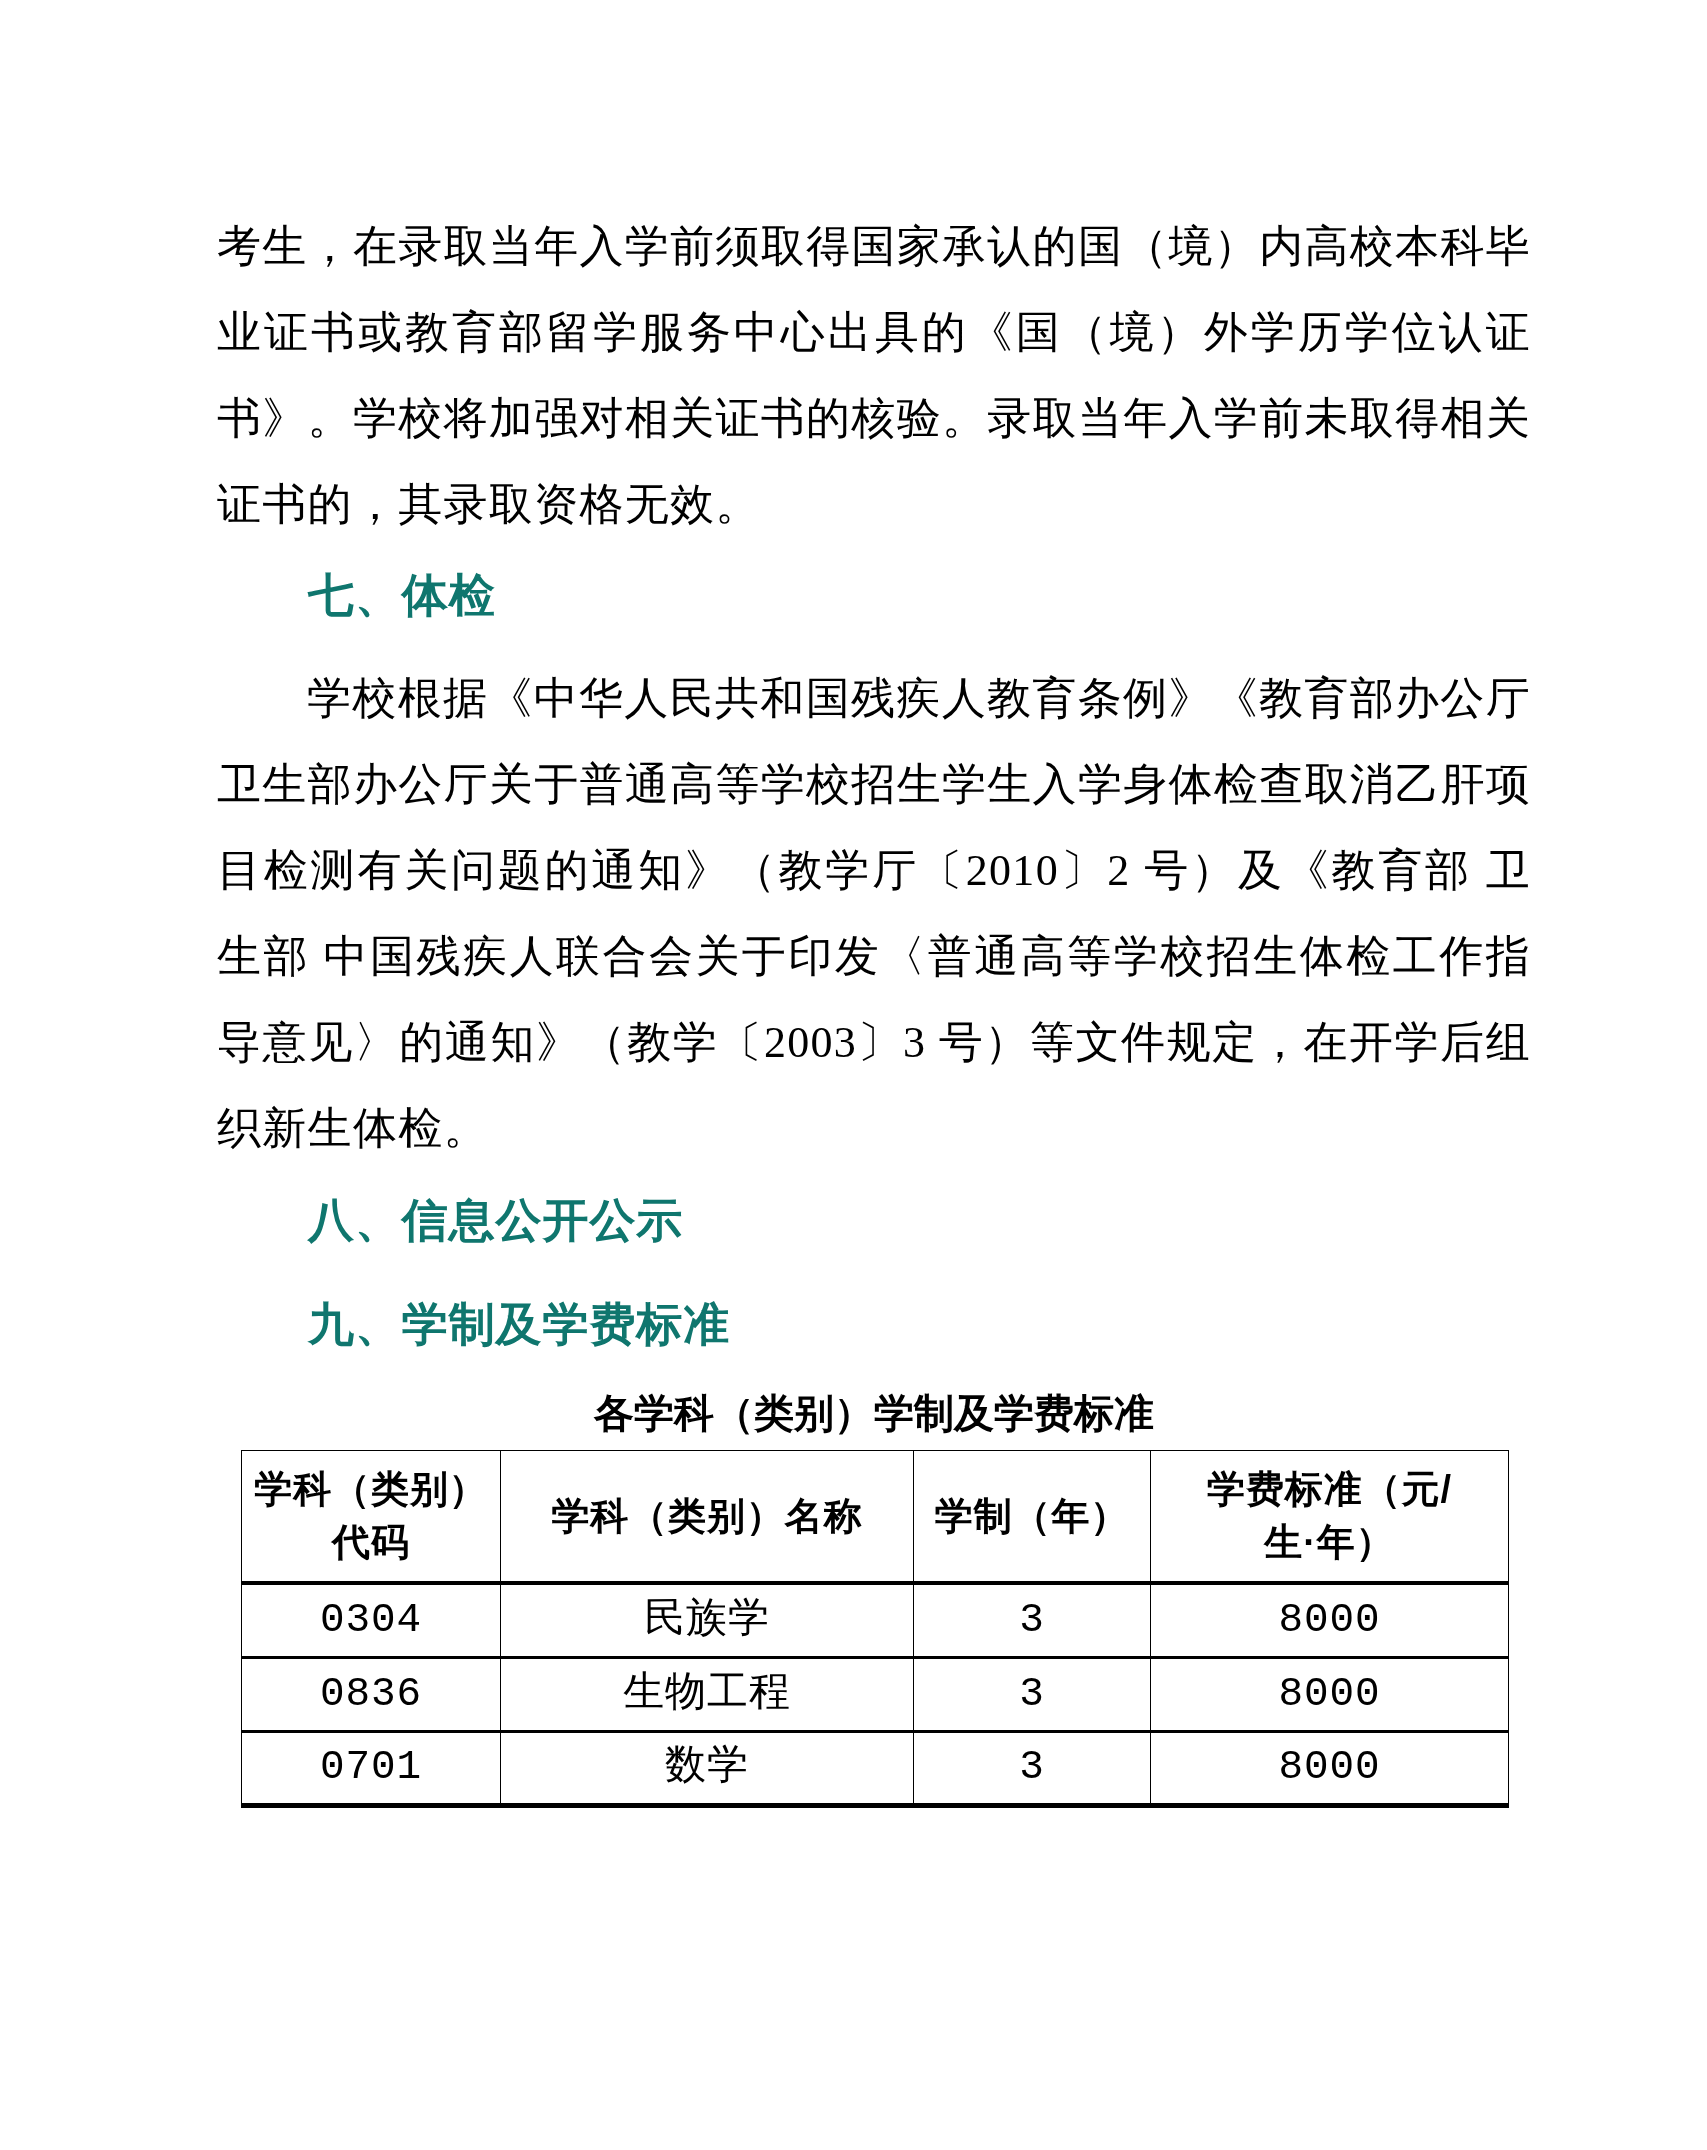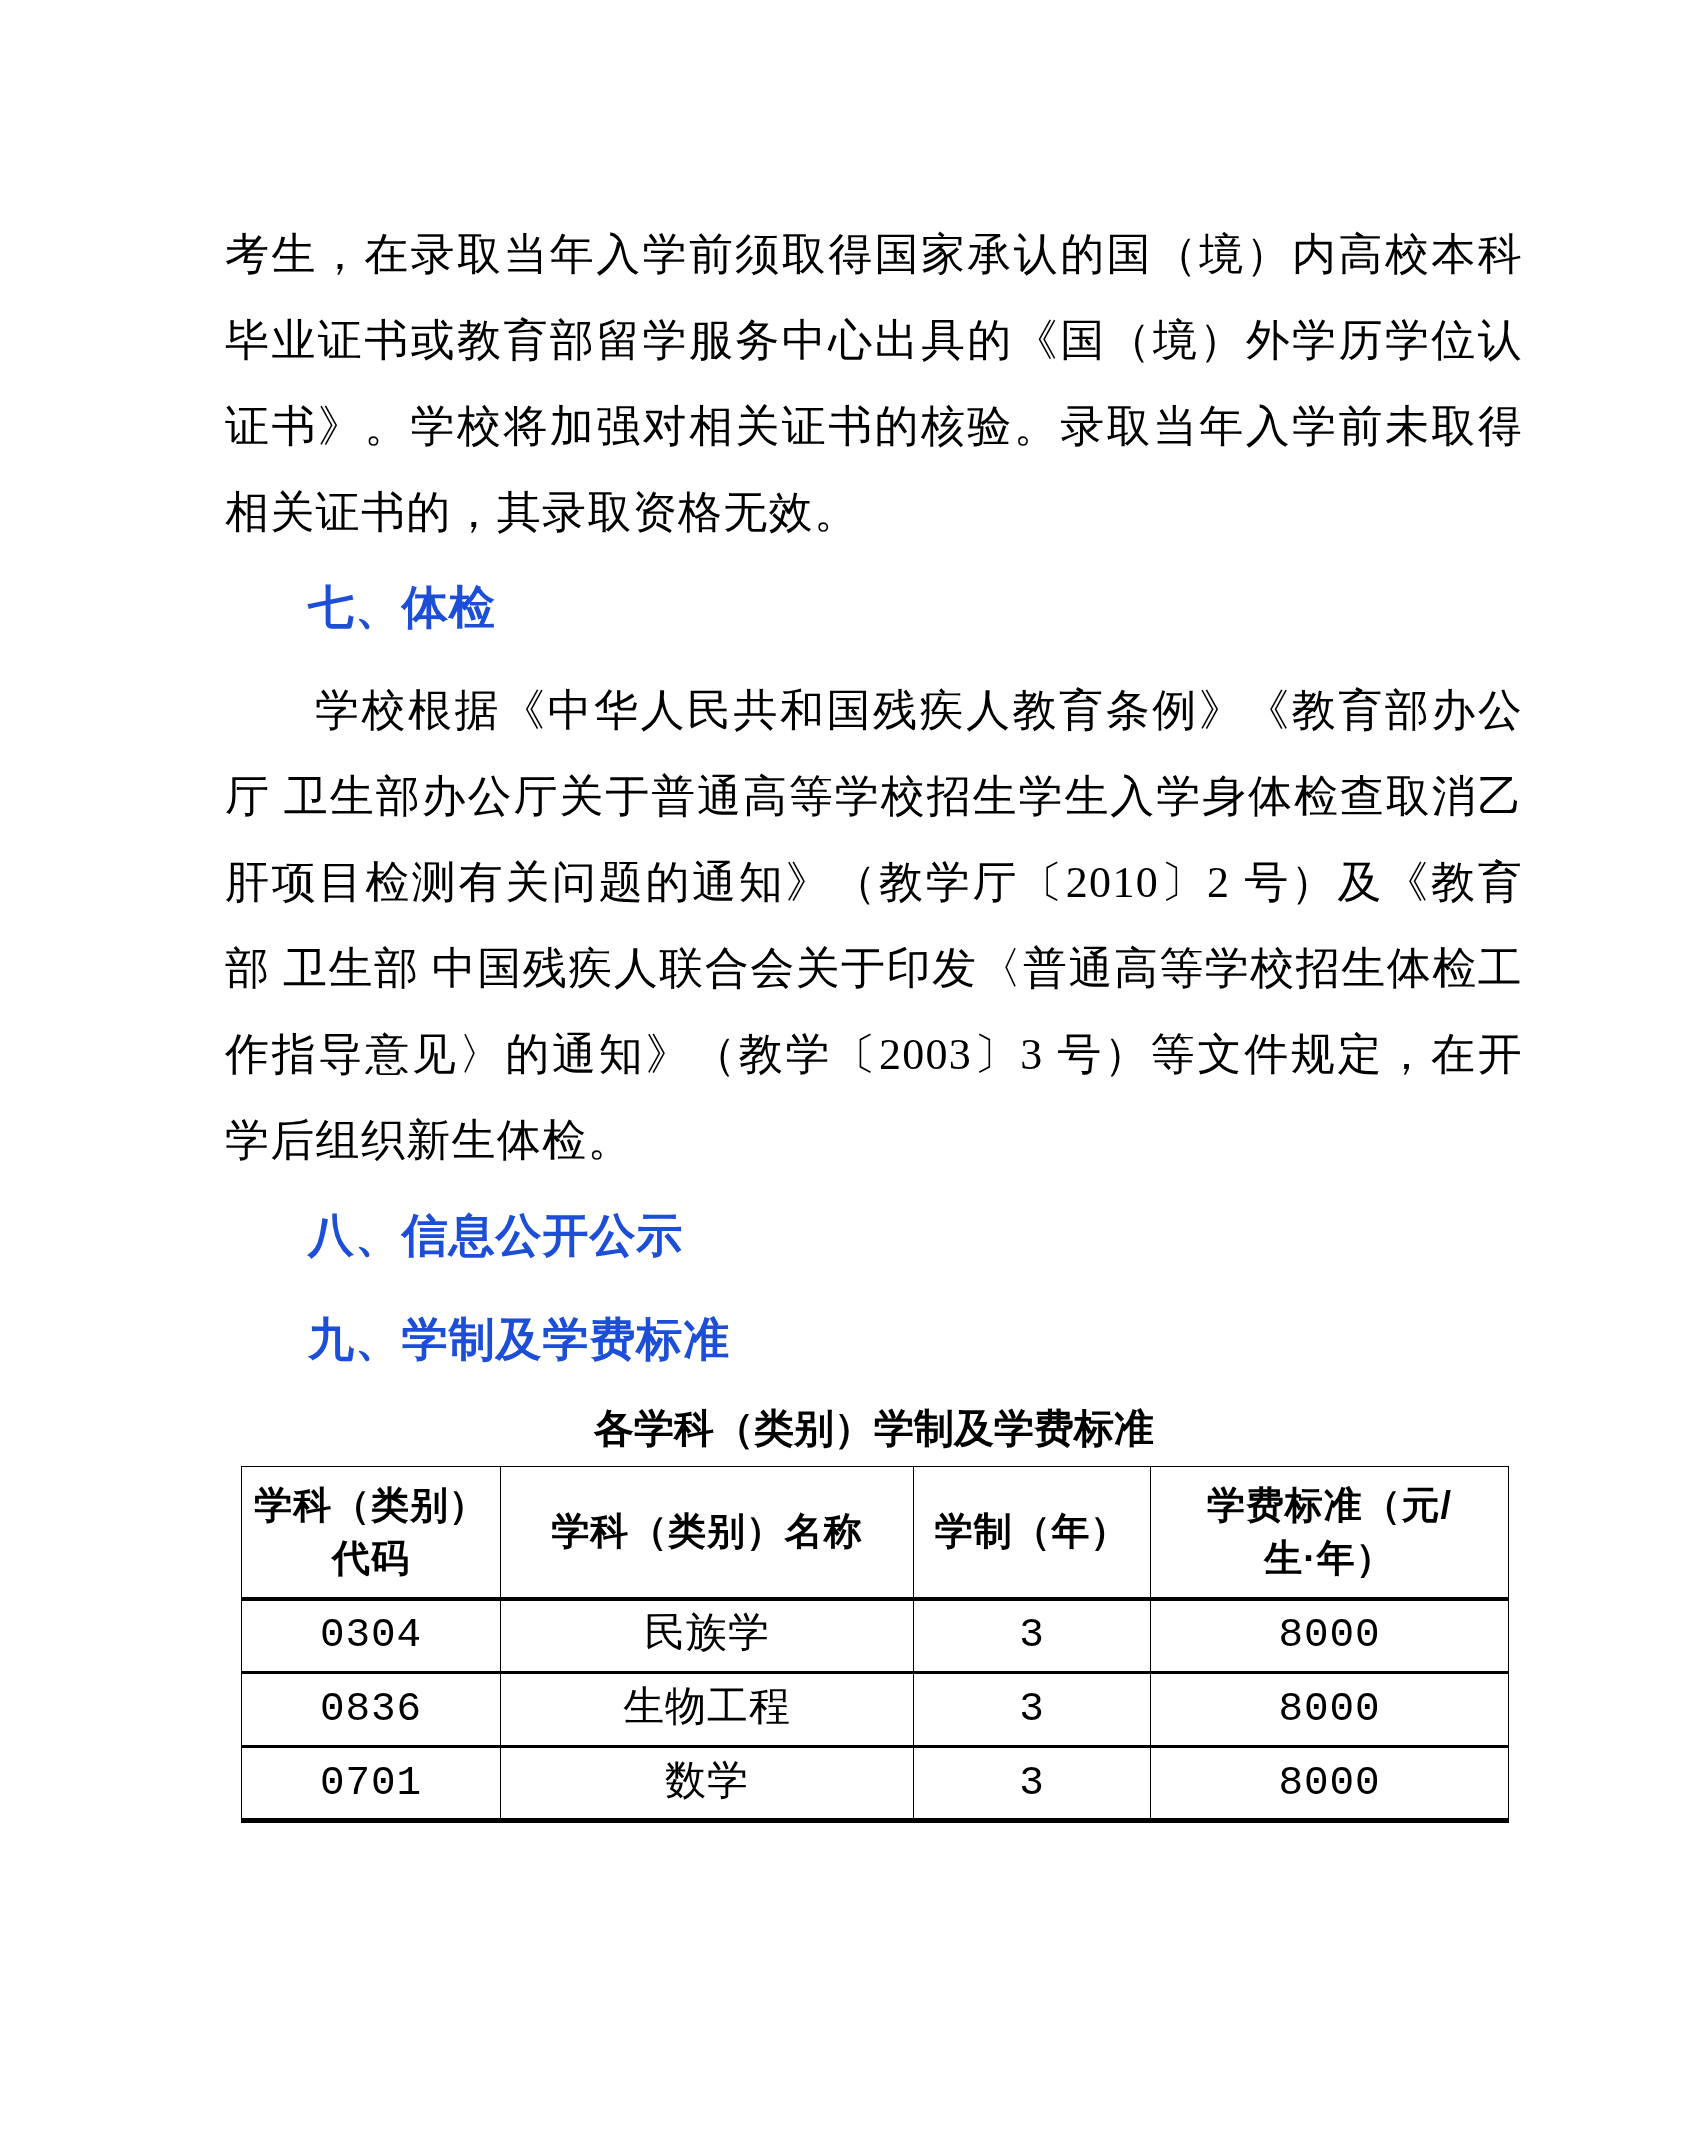--- a/index.html
+++ b/index.html
@@ -16,33 +16,33 @@
     box-sizing: border-box;
     padding: 204px 176px 0 217px;
     overflow: hidden;
   }
   .body-text {
     font-family: "Liberation Serif", serif;
     font-size: 44px;
     line-height: 86px;
     letter-spacing: 1.3px;
     text-align: justify;
-    margin: 8px;
+    margin: 0;
     color: #000000;
   }
   .body-text.indented { text-indent: 90px; }
   .section-heading {
     font-family: "Liberation Sans", sans-serif;
     font-weight: bold;
     font-size: 46px;
     line-height: 86px;
     letter-spacing: 0.9px;
     margin: 4.3px 0 18px 0;
     padding-left: 91px;
-    color: #1d4ed8;
+    color: #0f766e;
   }
   .table-caption {
     font-family: "Liberation Sans", sans-serif;
     font-weight: bold;
     font-size: 40px;
     line-height: 56px;
     text-align: center;
     margin: 12px 0 9.5px 0;
     width: 1266px;
     margin-left: 24px;

